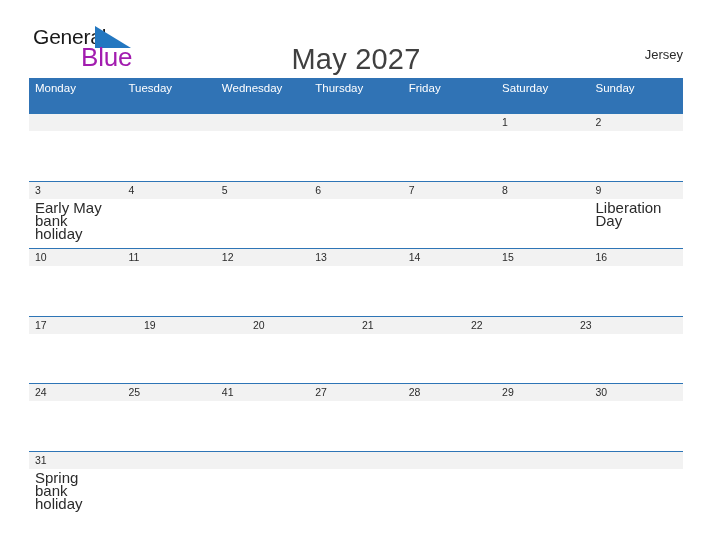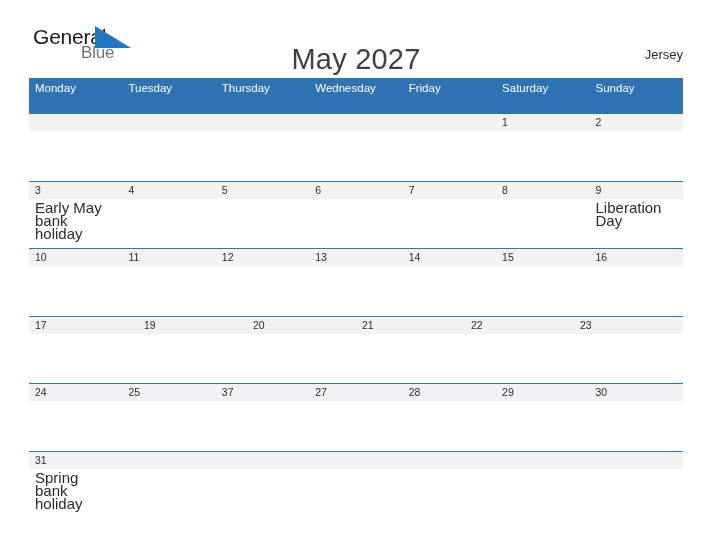--- a/index.html
+++ b/index.html
@@ -36,23 +36,23 @@
     font-size: 21px;
     letter-spacing: -0.2px;
     color: #1a1a1a;
     font-family: "Liberation Sans", sans-serif;
     line-height: 1;
   }
   .logo-blue {
     position: absolute;
     left: 48px;
     top: 18px;
-    font-size: 17px;
+    font-size: 26px;
     letter-spacing: -0.2px;
-    color: #737373;
+    color: #a21caf;
     font-family: "Liberation Sans", sans-serif;
     line-height: 1;
   }
   .logo-flag {
     position: absolute;
     left: 62px;
     top: 0px;
     width: 36px;
     height: 22px;
   }
@@ -166,22 +166,22 @@
 
   <div class="region-label">Jersey</div>
 
 </div>
 
 <div class="calendar">
 
   <div class="cal-head">
     <div class="hcell">Monday</div>
     <div class="hcell">Tuesday</div>
+    <div class="hcell">Wednesday</div>
     <div class="hcell">Thursday</div>
-    <div class="hcell">Wednesday</div>
     <div class="hcell">Friday</div>
     <div class="hcell">Saturday</div>
     <div class="hcell">Sunday</div>
   </div>
 
   <div class="cal-week">
     <div class="week-band"></div>
     <div class="week-cells">
       <div class="cal-cell empty">
           <div class="daynum"></div>
@@ -317,21 +317,21 @@
     <div class="week-cells">
       <div class="cal-cell">
           <div class="daynum">24</div>
           <div class="evt"></div>
         </div>
       <div class="cal-cell">
           <div class="daynum">25</div>
           <div class="evt"></div>
         </div>
       <div class="cal-cell">
-          <div class="daynum">37</div>
+          <div class="daynum">41</div>
           <div class="evt"></div>
         </div>
       <div class="cal-cell">
           <div class="daynum">27</div>
           <div class="evt"></div>
         </div>
       <div class="cal-cell">
           <div class="daynum">28</div>
           <div class="evt"></div>
         </div>

